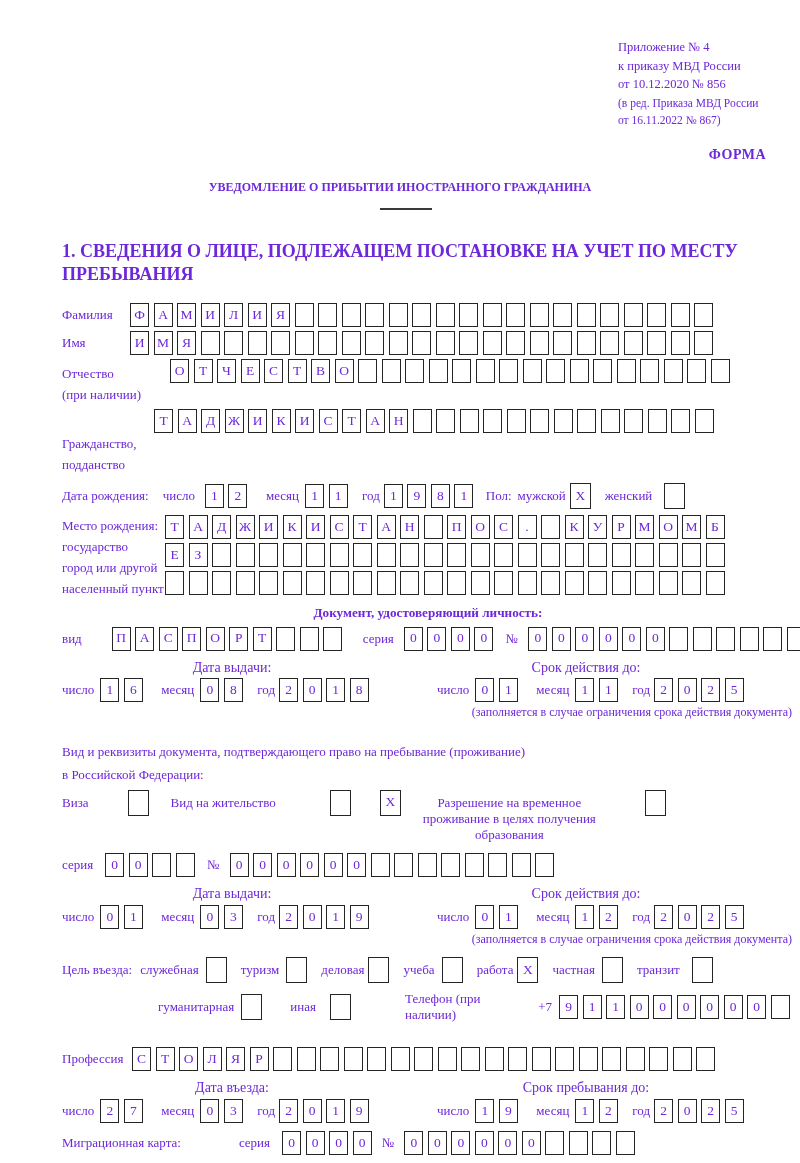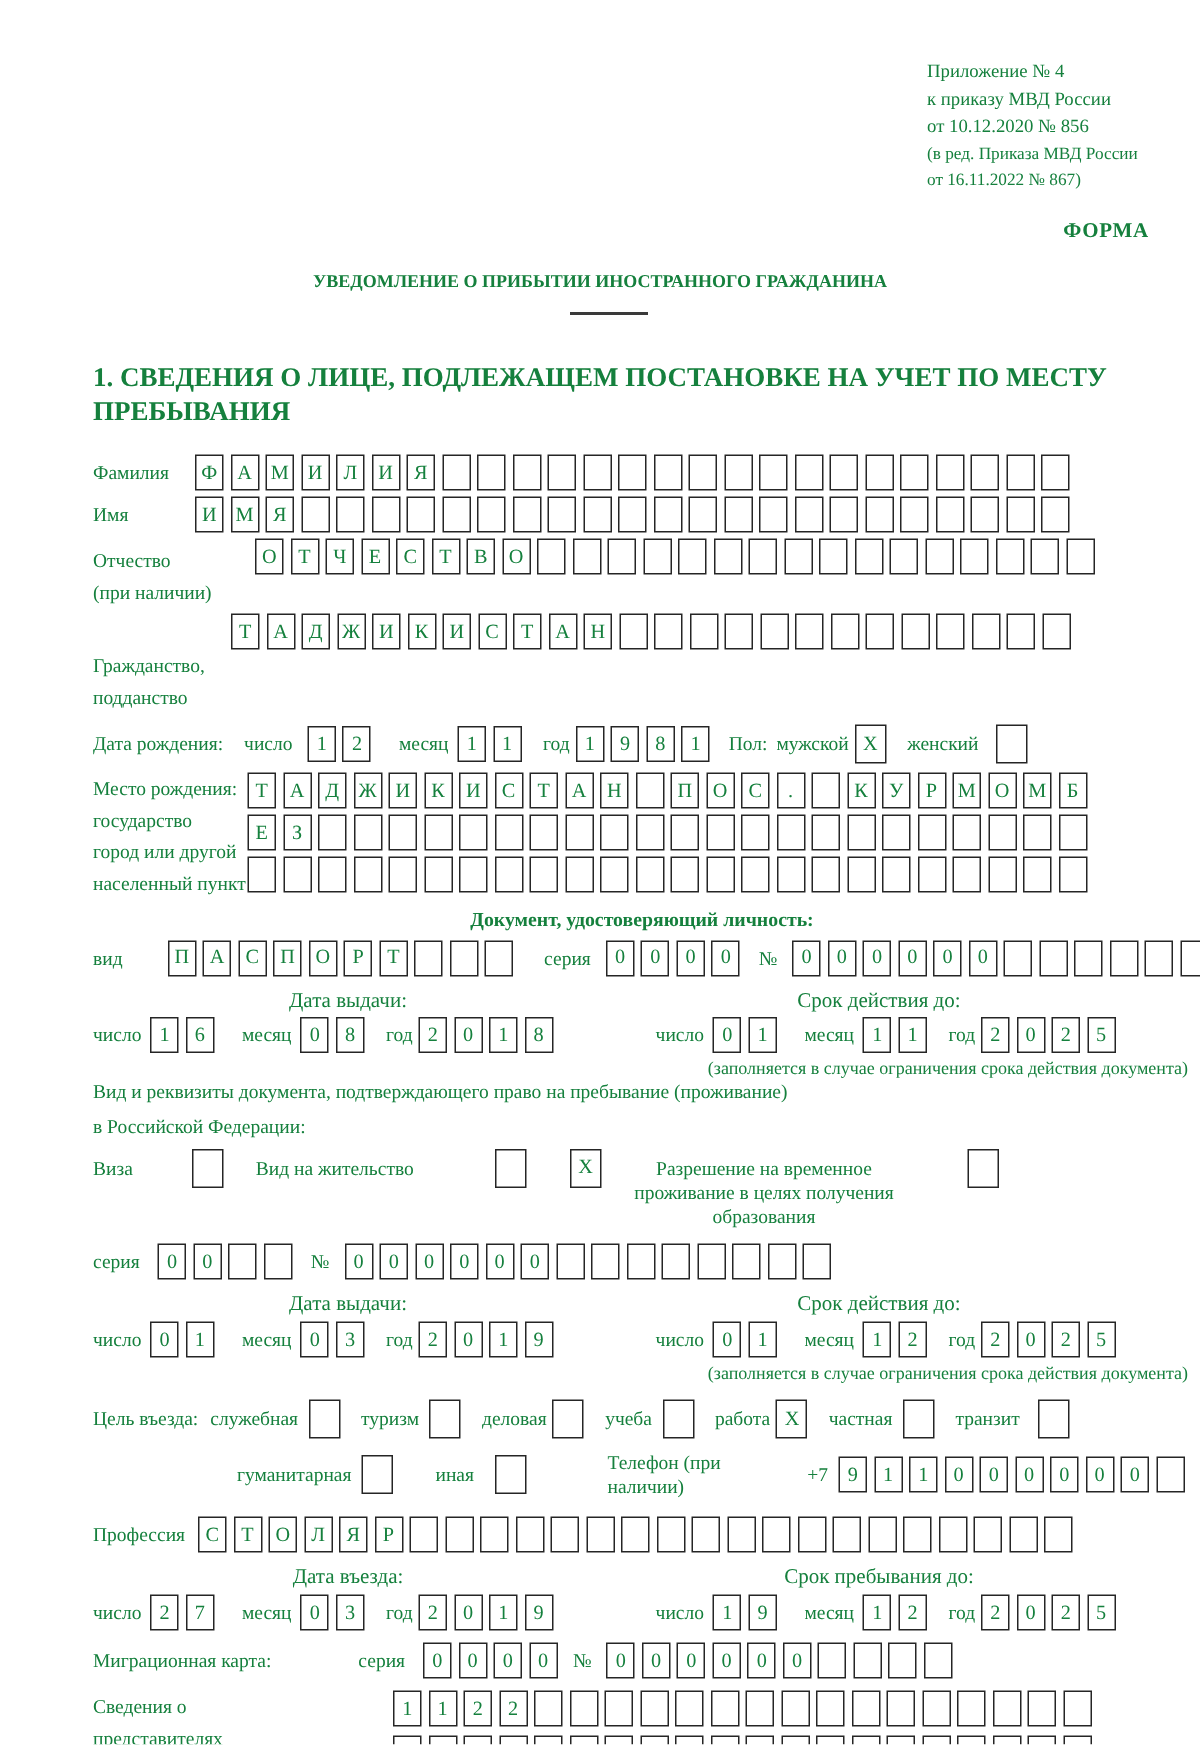--- a/index.html
+++ b/index.html
@@ -1,19 +1,19 @@
 <!DOCTYPE html>
 <html><head>
 <meta charset="utf-8">
 <style>
   * { box-sizing: border-box; margin: 0; padding: 0; }
   html, body { background: #ffffff; }
   body { font-family: "Liberation Serif", serif; }
   .page {
-    width: 800px; height: 1163px; background: #fff; color: #15803d;
+    width: 800px; height: 1163px; background: #fff; color: #6d28d9;
     position: relative; overflow: hidden;
     padding: 38px 6px 10px 62px;
     font-size: 13px; line-height: 1.25;
   }
   
   .appendix { position: absolute; left: 618px; top: 40px; width: 178px; font-size: 12.5px; }
   .appendix div { margin-bottom: 3px; }
   .appendix .edition { font-size: 11.5px; }
   .forma { position: absolute; right: 34px; top: 146px; font-weight: bold; font-size: 14px; letter-spacing: .5px; }
 
@@ -418,21 +418,21 @@
       <span class="cells">
           <span class="cell">2</span>
           <span class="cell">0</span>
           <span class="cell">2</span>
           <span class="cell">5</span>
         </span>
     </span>
   </div>
   <div class="note">(заполняется в случае ограничения срока действия документа)</div>
 
-  <div style="margin-top:0">Вид и реквизиты документа, подтверждающего право на пребывание (проживание)</div>
+  <div style="margin-top:24px">Вид и реквизиты документа, подтверждающего право на пребывание (проживание)</div>
   <div style="margin-top:7px">в Российской Федерации:</div>
 
   <div class="opts">
     <span class="opt">
       <span class="olabel">Виза</span>
       <span class="cb" style="margin-left:3px"></span>
     </span>
     <span class="opt" style="margin-left:22px">
       <span class="olabel">Вид на жительство</span>
       <span class="cb" style="margin-left:18px"></span>
@@ -569,21 +569,21 @@
         <span class="cell">0</span>
         <span class="cell">0</span>
         <span class="cell">0</span>
         <span class="cell">0</span>
         <span class="cell">0</span>
         <span class="cell">0</span>
         <span class="cell"></span>
       </span>
   </div>
 
-  <div class="row" style="margin-top:12px">
+  <div class="row" style="margin-top:24px">
     <span class="lbl w70">Профессия</span>
     <span class="cells">
         <span class="cell">С</span>
         <span class="cell">Т</span>
         <span class="cell">О</span>
         <span class="cell">Л</span>
         <span class="cell">Я</span>
         <span class="cell">Р</span>
         <span class="cell"></span>
         <span class="cell"></span>

